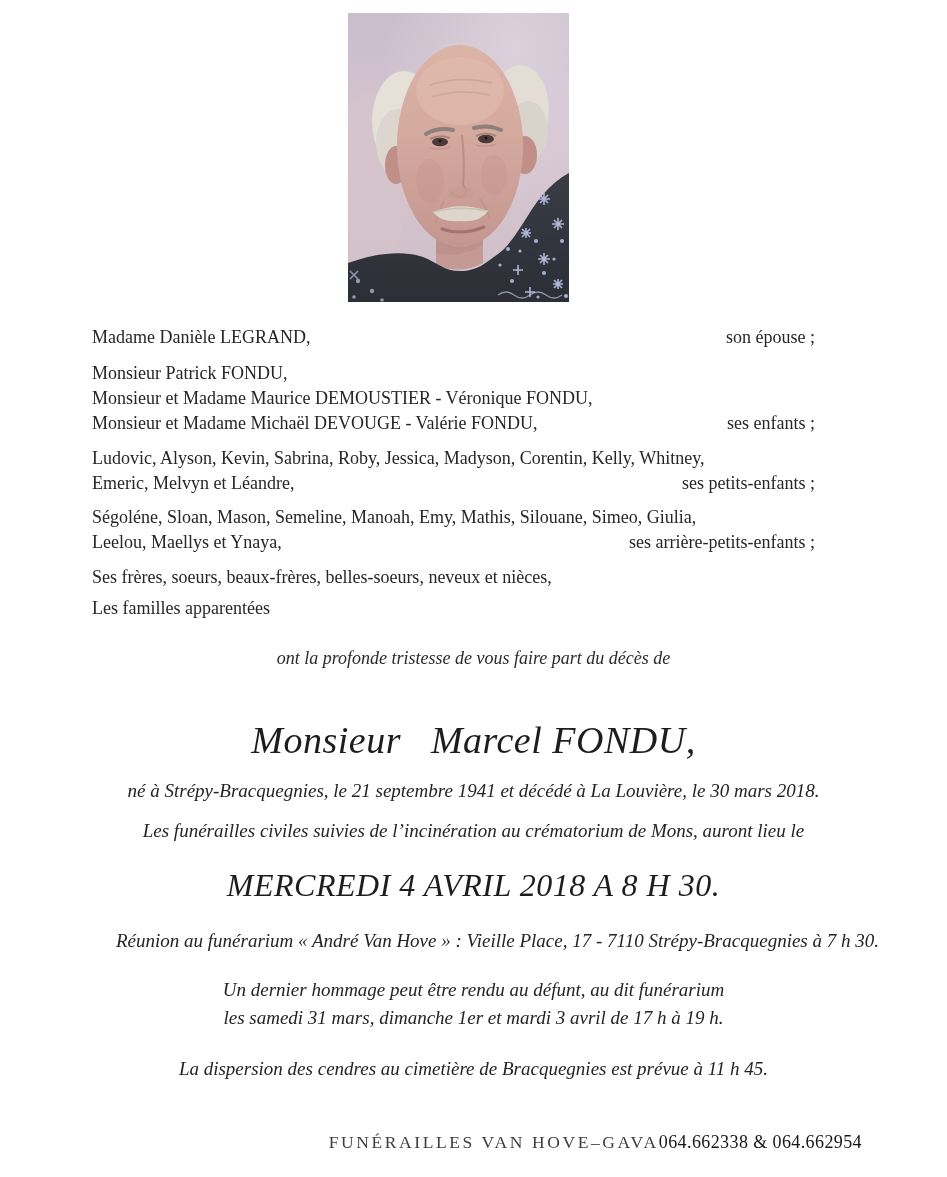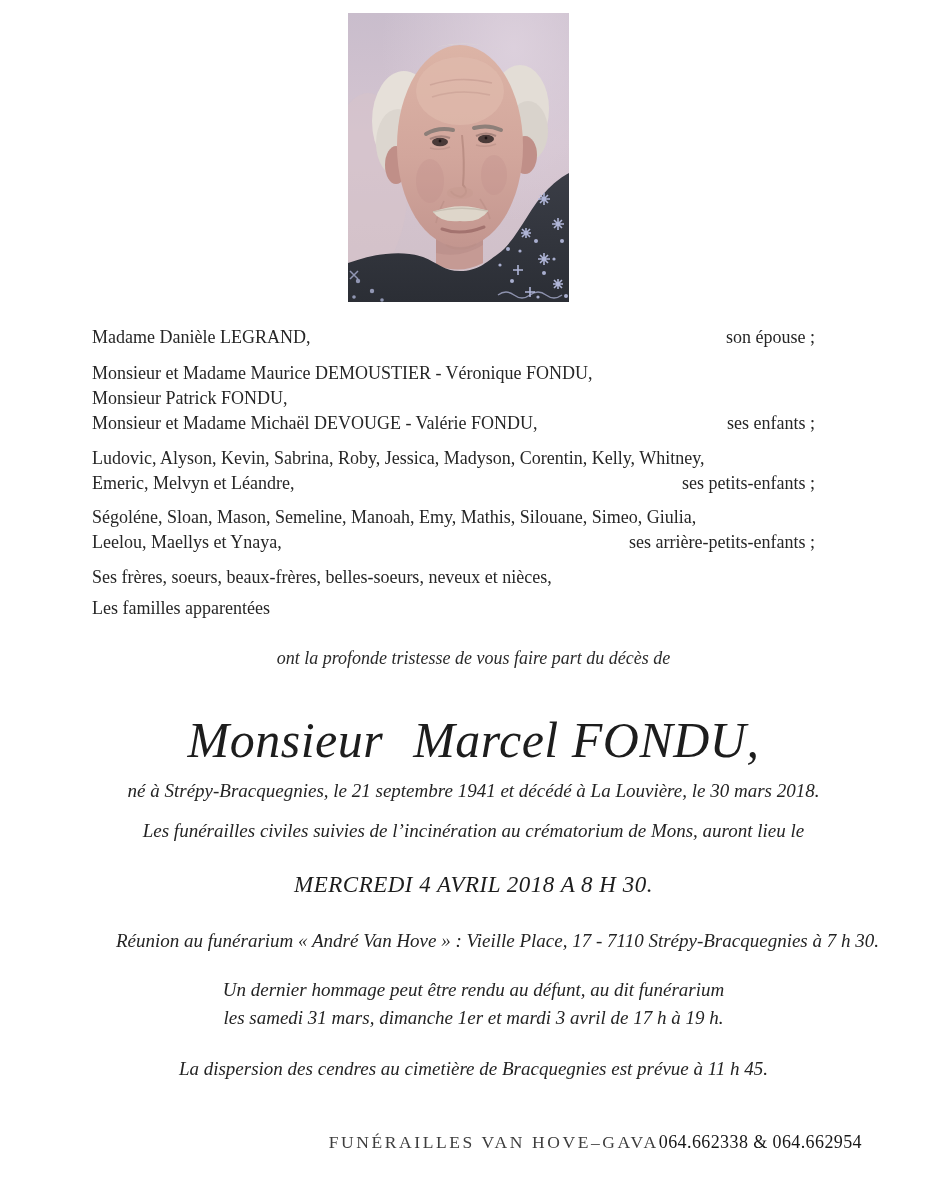--- a/index.html
+++ b/index.html
@@ -22,25 +22,25 @@
     font-size:18px;line-height:25px;color:#262626;
   }
   .fgroup{margin:0;}
   .frow{display:flex;justify-content:space-between;align-items:baseline;}
   .relation{white-space:nowrap;padding-left:12px;}
 
   
   .cline{position:absolute;left:0;width:947px;text-align:center;}
   .it{font-style:italic;}
   .intro-line{top:645px;font-size:18px;line-height:26px;color:#2a2a2a;}
-  .deceased-line{top:716px;font-size:50px;line-height:48px;letter-spacing:0.5px;color:#1d1d1d;}
+  .deceased-line{top:716px;font-size:38px;line-height:48px;letter-spacing:0.5px;color:#1d1d1d;}
   .deceased-line .gap{display:inline-block;width:30px;}
   .born-line{top:778px;font-size:19px;line-height:26px;color:#242424;}
   .funeral-intro-line{top:818px;font-size:19px;line-height:26px;color:#242424;}
-  .date-line{top:864px;font-size:23px;line-height:42px;letter-spacing:0.5px;color:#1d1d1d;}
+  .date-line{top:864px;font-size:32px;line-height:42px;letter-spacing:0.5px;color:#1d1d1d;}
   .meeting-line{top:928px;font-size:19px;line-height:26px;color:#242424;padding-left:24px;}
   .tribute-line1{top:976px;font-size:19px;line-height:28px;color:#242424;}
   .tribute-line2{top:1004px;font-size:19px;line-height:28px;color:#242424;}
   .ashes-line{top:1056px;font-size:19px;line-height:26px;color:#242424;}
 
   
   .footer{
     position:absolute;top:1132px;left:0;width:947px;box-sizing:border-box;
     display:flex;justify-content:flex-end;align-items:baseline;
     padding-right:85px;
@@ -165,22 +165,22 @@
   <div class="family-block">
 
     <div class="fgroup">
       <div class="frow">
         <span>Madame Danièle LEGRAND,</span>
         <span class="relation">son épouse ;</span>
       </div>
     </div>
 
     <div class="fgroup" style="margin-top:11px">
+      <div>Monsieur Patrick FONDU,</div>
       <div>Monsieur et Madame Maurice DEMOUSTIER - Véronique FONDU,</div>
-      <div>Monsieur Patrick FONDU,</div>
       <div class="frow">
         <span>Monsieur et Madame Michaël DEVOUGE - Valérie FONDU,</span>
         <span class="relation">ses enfants ;</span>
       </div>
     </div>
 
     <div class="fgroup" style="margin-top:10px">
       <div>Ludovic, Alyson, Kevin, Sabrina, Roby, Jessica, Madyson, Corentin, Kelly, Whitney,</div>
       <div class="frow">
         <span>Emeric, Melvyn et Léandre,</span>

